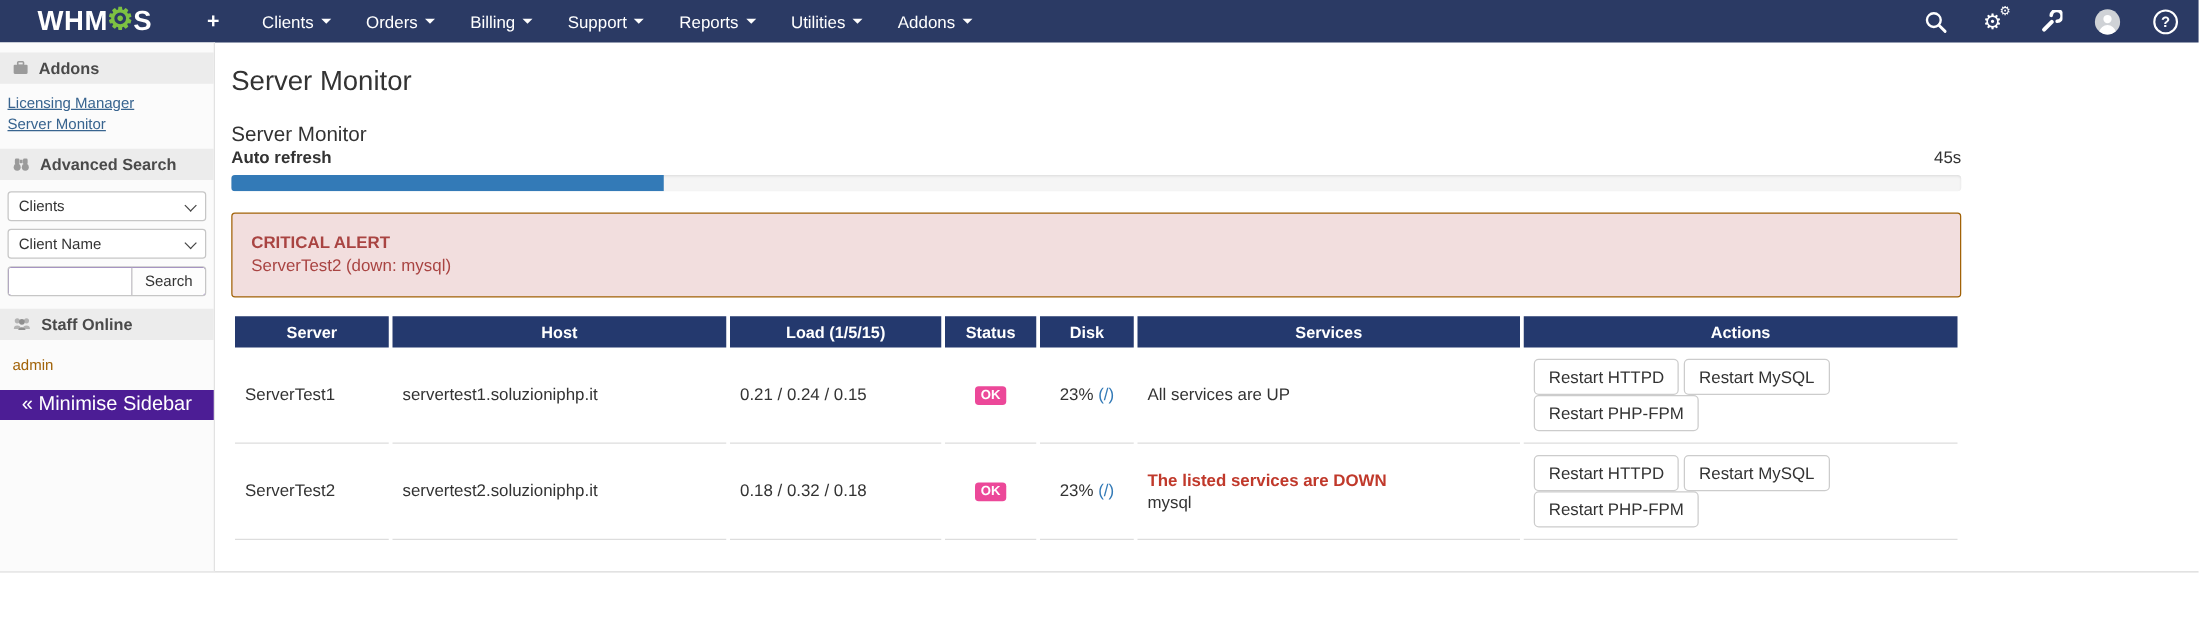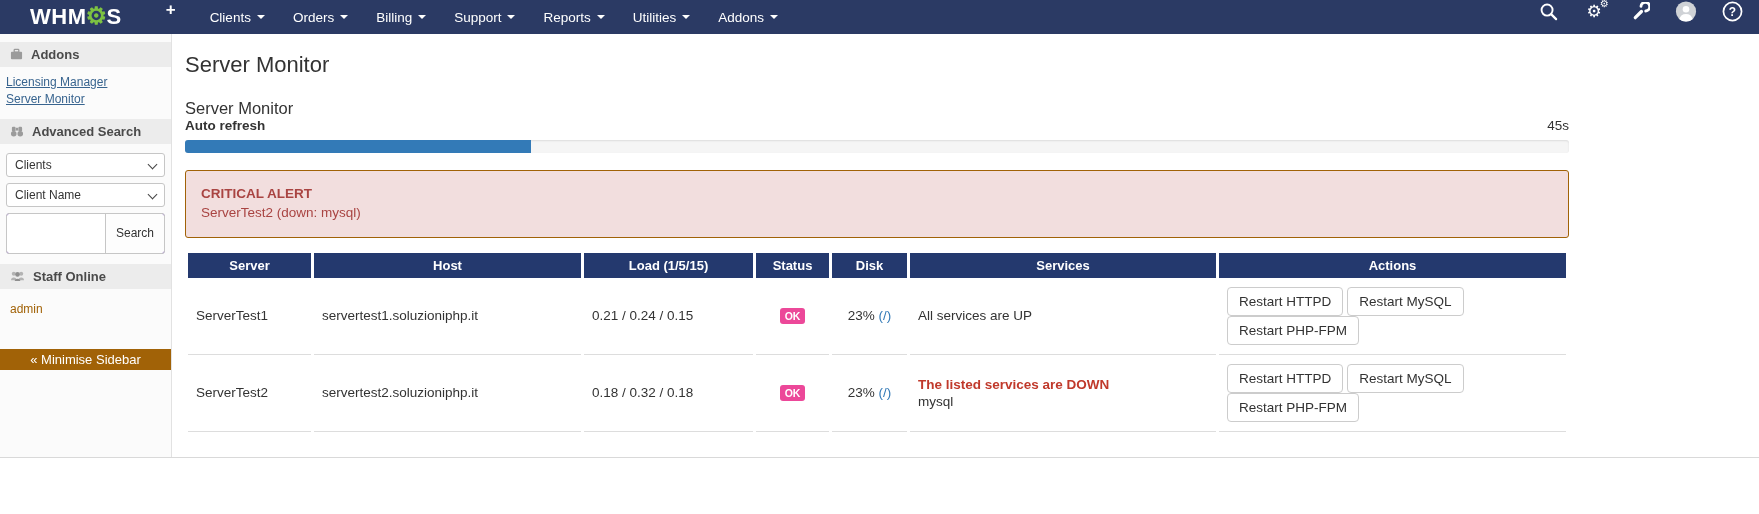--- a/index.html
+++ b/index.html
@@ -1,19 +1,19 @@
 <!DOCTYPE html>
 <html><head>
 <meta charset="utf-8">
 <style>
   * { box-sizing: border-box; margin: 0; padding: 0; }
   html,body { width:1759px; height:514px; background:#fff; font-family:"Liberation Sans", sans-serif; color:#333; overflow:hidden; }
 
   
-  .navbar { height:34px; background:#2b3a64; display:flex; align-items:flex-start; color:#fff; }
+  .navbar { height:34px; background:#2b3a64; display:flex; align-items:center; color:#fff; }
   .brand { display:flex; align-items:center; margin-left:30px; font-weight:bold; font-size:22px; letter-spacing:.5px; cursor:pointer; line-height:34px; }
   .brand .gear { color:#7dc242; font-size:24px; margin:0 -1px; line-height:1; transform:translateY(-1px); display:inline-block; }
   .nav-plus { margin-left:32px; font-size:17px; font-weight:bold; padding:0 12px; cursor:pointer; }
   .nav-menu { display:flex; list-style:none; margin-left:8px; height:34px; align-items:center; }
   .nav-menu li { padding:0 14px; font-size:13.5px; cursor:pointer; display:flex; align-items:center; white-space:nowrap; }
   .nav-menu li::after { content:""; margin-left:6px; border-left:4px solid transparent; border-right:4px solid transparent; border-top:4px solid #fff; display:inline-block; }
   .nav-right { margin-left:auto; margin-right:16px; display:flex; align-items:center; gap:24px; }
   .nav-icon { width:22px; height:22px; display:flex; align-items:center; justify-content:center; cursor:pointer; }
   .gears-glyph { color:#fff; font-size:17px; position:relative; line-height:1; }
   .gears-glyph .small-gear { position:absolute; font-size:10px; top:-4px; right:-7px; }
@@ -24,25 +24,25 @@
   
   .sidebar { width:172px; background:#fbfbfb; border-right:1px solid #e2e2e2; font-size:12px; flex-shrink:0; }
   .side-header { background:#ececec; margin-top:8px; padding:5px 10px; font-size:13px; font-weight:bold; color:#4a4a4a; display:flex; align-items:center; gap:8px; }
   .side-header svg { flex-shrink:0; }
   .side-links { padding:7px 6px 2px; }
   .side-links a { display:block; color:#38648f; text-decoration:underline; font-size:12px; line-height:1.45; cursor:pointer; }
   .side-controls { padding:9px 6px 2px; }
   .side-select { position:relative; margin-bottom:6px; }
   .side-select select { width:100%; height:24px; font-size:12px; font-family:"Liberation Sans",sans-serif; color:#333; border:1px solid #c6c6c6; border-radius:3px; background:#fff; padding:0 22px 0 8px; appearance:none; -webkit-appearance:none; }
   .side-select::after { content:""; position:absolute; right:9px; top:8px; width:6px; height:6px; border-right:1.6px solid #444; border-bottom:1.6px solid #444; transform:rotate(45deg); pointer-events:none; }
-  .search-row { display:flex; border:1px solid #c6c6c6; border-radius:3px; background:#4c1d95; height:41px; overflow:hidden; }
+  .search-row { display:flex; border:1px solid #c6c6c6; border-radius:3px; background:#4c1d95; height:24px; overflow:hidden; }
   .search-row input { flex:1; border:none; outline:none; min-width:0; padding:0 6px; font-size:12px; font-family:"Liberation Sans",sans-serif; }
   .search-row button { border:none; border-left:1px solid #c6c6c6; background:#fdfdfd; padding:0 10px; font-size:12px; color:#333; cursor:pointer; font-family:"Liberation Sans",sans-serif; }
   .staff-name { padding:13px 10px; font-size:12px; color:#a16207; }
-  .minimise { margin-top:20px; background:#a16207; color:#fff; text-align:center; font-size:13px; padding:3px 0; cursor:pointer; }
+  .minimise { margin-top:0; background:#4c1d95; color:#fff; text-align:center; font-size:16px; padding:3px 0; cursor:pointer; }
 
   
   .main { flex:1; padding:12px 190px 0 13px; }
   h1.page-title { font-size:22px; font-weight:500; color:#333; margin-top:6px; }
   h2.section-title { font-size:16.5px; font-weight:500; color:#333; margin-top:21px; }
   .cron-line { margin-top:17px; font-size:13.5px; }
   .cron-line .lbl { font-weight:bold; }
   .cron-line code { background:#f9f2f4; color:#c7254e; font-family:"DejaVu Sans Mono",monospace; font-size:12px; padding:2px 5px; border-radius:4px; margin-left:5px; }
   .refresh-row { display:flex; justify-content:space-between; align-items:flex-start; font-size:13.5px; }
   .refresh-row .lbl { font-weight:bold; }

